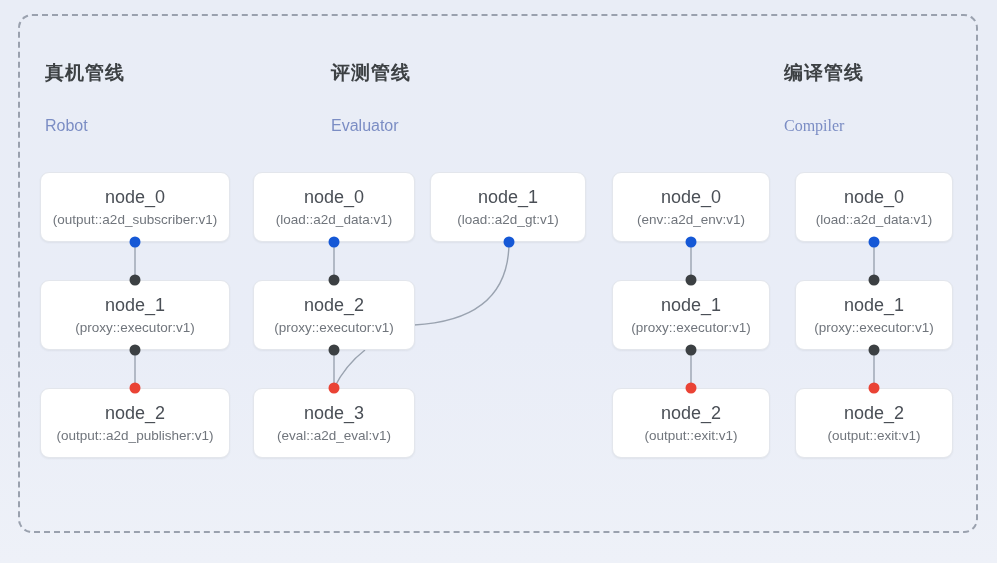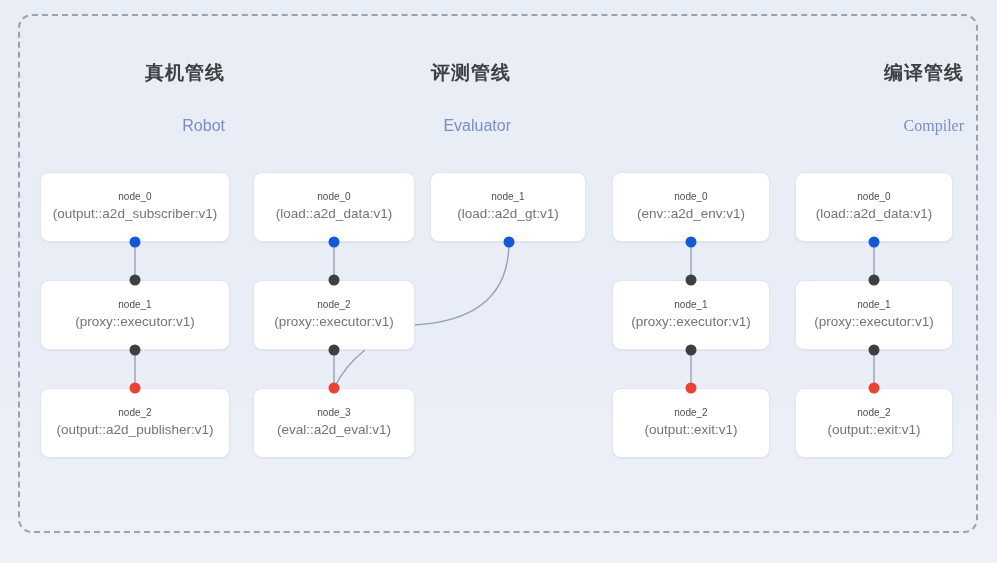--- a/index.html
+++ b/index.html
@@ -24,21 +24,21 @@
     left: 18px;
     top: 14px;
     width: 960px;
     height: 519px;
     box-sizing: border-box;
     border: 2px dashed #9aa1ae;
     border-radius: 14px;
   }
   .col-head {
     position: absolute;
-    text-align: right;
+    text-align: left;
     pointer-events: none;
   }
   .cn-title {
     font-size: 19px;
     font-weight: 700;
     color: #3c4043;
     letter-spacing: 1px;
     white-space: nowrap;
   }
   .en-title {
@@ -54,21 +54,21 @@
     border: 1px solid #e3e6ec;
     border-radius: 9px;
     box-shadow: 0 1px 2px rgba(60,64,67,0.07);
     display: flex;
     flex-direction: column;
     align-items: center;
     justify-content: center;
     line-height: 1.45;
   }
   .node .n-name {
-    font-size: 10px;
+    font-size: 18px;
     color: #4a4f56;
   }
   .node .n-type {
     font-size: 13.5px;
     color: #70757c;
     white-space: nowrap;
   }
   svg#wires {
     position: absolute;
     inset: 0;

